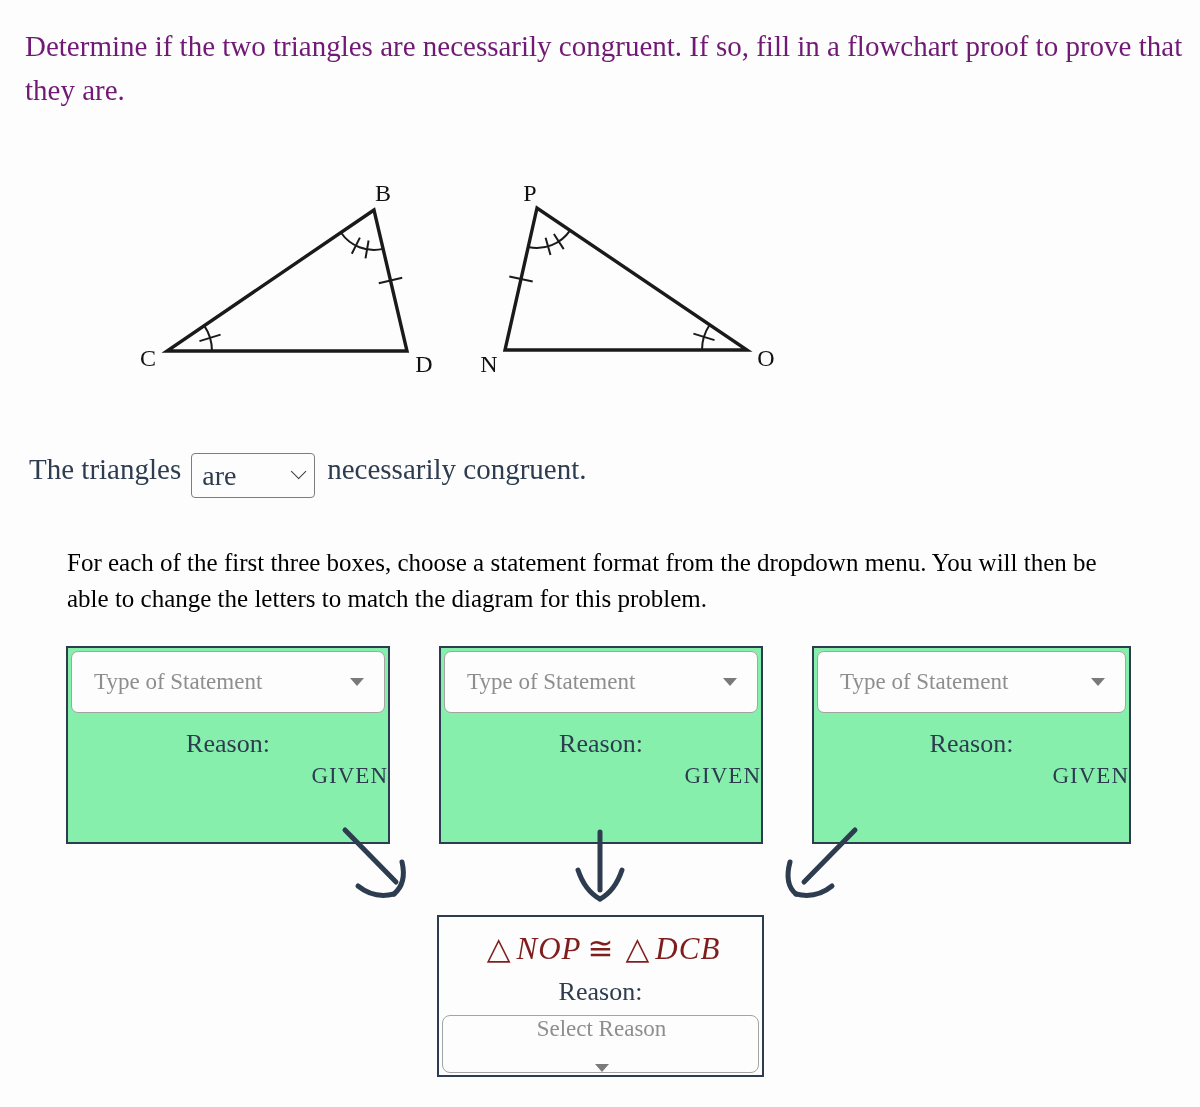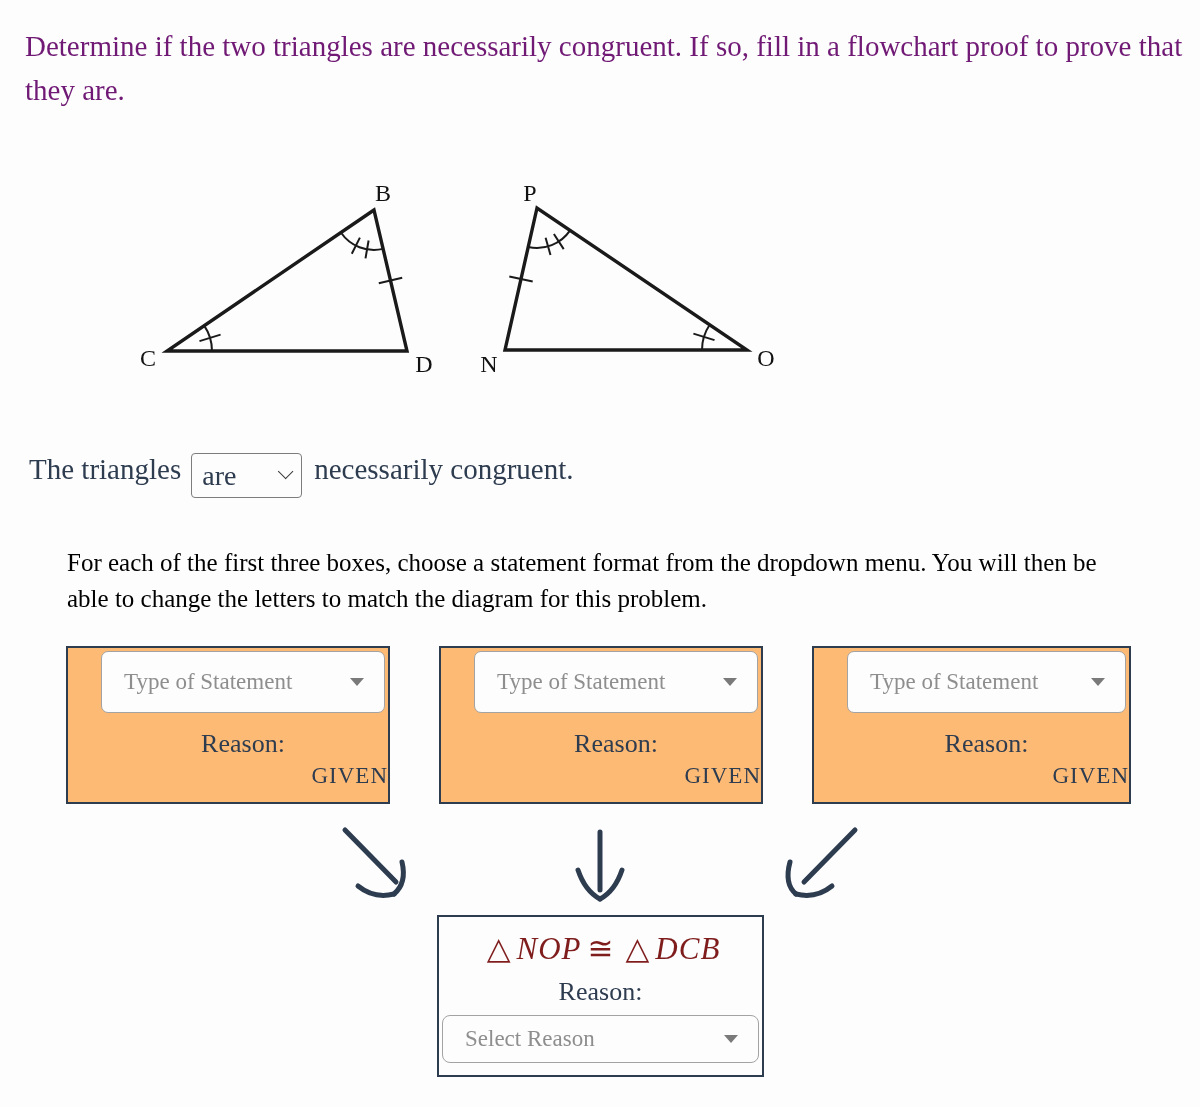--- a/index.html
+++ b/index.html
@@ -36,21 +36,21 @@
     font-size:29px;
     color:#2e3c50;
     white-space:nowrap;
   }
   .sentence .txt{ padding:0 4px; }
   .native-select{
     display:flex;
     align-items:center;
     justify-content:space-between;
     box-sizing:border-box;
-    width:111px; height:45px;
+    width:124px; height:45px;
     margin-left:6px; margin-right:8px;
     border:1.5px solid #7d7d7d;
     border-radius:4px;
     background:#fdfdfd;
     padding:0 12px 0 10px;
     font-size:28px;
     color:#2e3c50;
     cursor:pointer;
   }
   .chevron{
@@ -70,24 +70,23 @@
   }
   .boxes-row{
     position:absolute;
     left:66px; top:646px;
     width:1065px;
     display:flex;
     justify-content:space-between;
   }
   .stmt-box{
     box-sizing:border-box;
-    width:324px; height:158px;
+    width:324px; height:198px;
     border:2px solid #2e3c50;
-    background:#fdba74;
-    padding-left:30px;
+    background:#86efac;
   }
   .dropdown{
     box-sizing:border-box;
     margin:3px;
     height:62px;
     border:1.5px solid #a3a3a3;
     border-radius:7px;
     background:#fdfdfd;
     display:flex;
     align-items:center;
@@ -138,22 +137,23 @@
     white-space:nowrap;
   }
   .math-statement .it{
     font-style:italic;
     letter-spacing:1px;
   }
   .math-statement .sym{ padding:0 6px; }
   .conclusion-box .reason-label{ margin-top:10px; }
   .conclusion-box .dropdown{
     margin:8px 3px 0 3px;
-    height:48px;
+    height:58px;
     border-radius:8px;
+    flex-direction:column;
   }
   svg text{
     font-family:"Liberation Serif","DejaVu Serif",serif;
     font-size:24px;
     fill:#121212;
   }
 </style>
 </head>
 <body>
 

